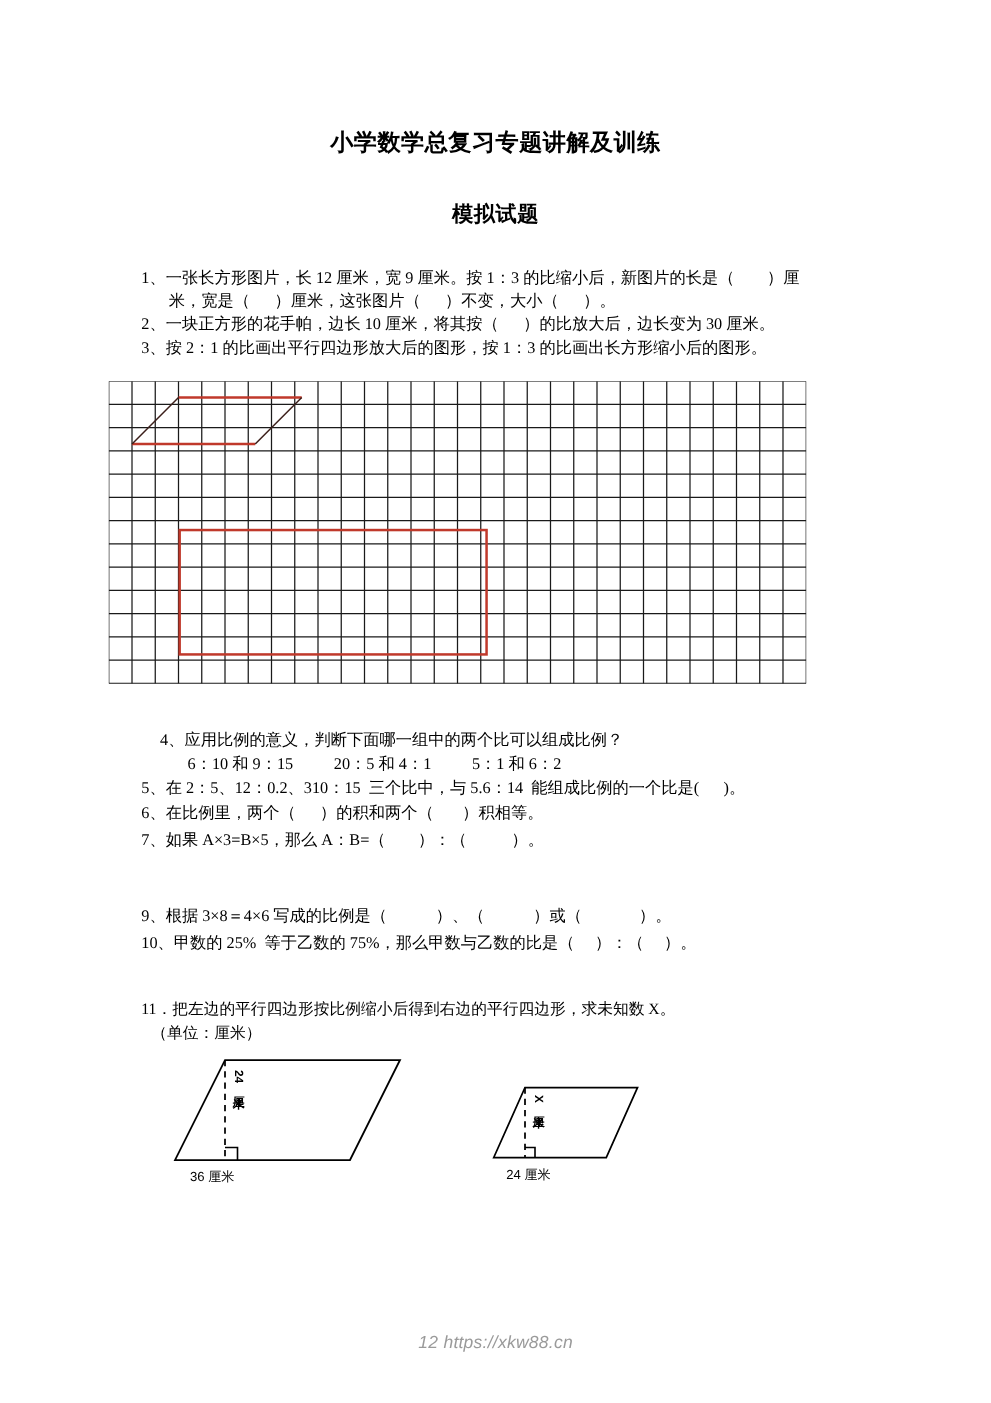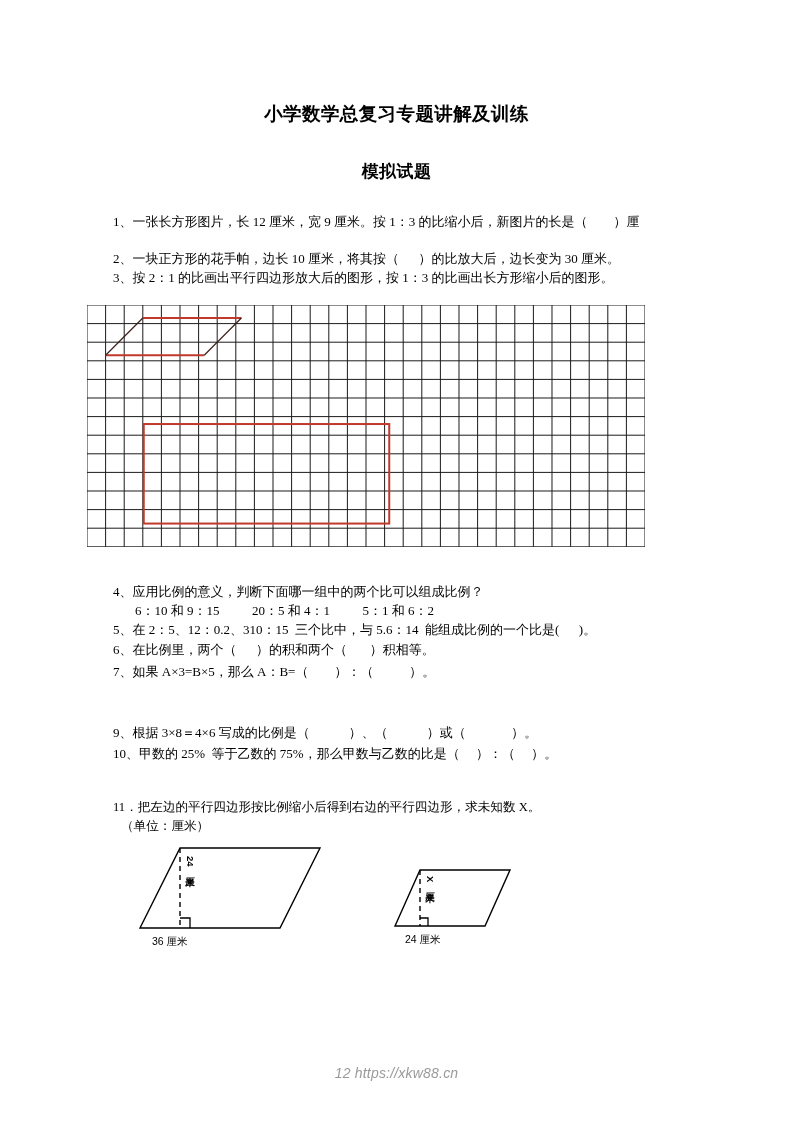--- a/index.html
+++ b/index.html
@@ -73,20 +73,21 @@
 </head>
 <body>
 
 <div class="page">
 
   <div class="doc-title">小学数学总复习专题讲解及训练</div>
   <div class="sub-title">模拟试题</div>
 
   <div class="qblock" style="top:213px;">
     <div class="q-line">1、一张长方形图片，长 12 厘米，宽 9 厘米。按 1：3 的比缩小后，新图片的长是（        ）厘</div>
+    <div class="q-line q-indent">米，宽是（      ）厘米，这张图片（      ）不变，大小（      ）。</div>
   </div>
   <div class="qblock" style="top:250px;">
     <div class="q-line">2、一块正方形的花手帕，边长 10 厘米，将其按（      ）的比放大后，边长变为 30 厘米。</div>
   </div>
   <div class="qblock" style="top:269px;">
     <div class="q-line">3、按 2：1 的比画出平行四边形放大后的图形，按 1：3 的比画出长方形缩小后的图形。</div>
   </div>
 
   <div class="grid-wrap">
     <svg class="grid-canvas" id="grid-svg" width="558" height="241.8" viewBox="0 0 558 241.8">
@@ -136,21 +137,21 @@
         <line x1="0" y1="223.20000000000002" x2="558" y2="223.20000000000002" stroke="#1a1a1a" stroke-width="1"></line>
         <line x1="0" y1="241.8" x2="558" y2="241.8" stroke="#1a1a1a" stroke-width="1"></line>
         <line x1="55.800000000000004" y1="13.02" x2="154.38" y2="13.02" stroke="#c0392b" stroke-width="2"></line>
         <line x1="18.6" y1="50.220000000000006" x2="117.18" y2="50.220000000000006" stroke="#c0392b" stroke-width="2"></line>
         <line x1="18.6" y1="50.220000000000006" x2="55.800000000000004" y2="13.02" stroke="#3b1f1a" stroke-width="1.2"></line>
         <line x1="117.18" y1="50.220000000000006" x2="154.38" y2="13.02" stroke="#3b1f1a" stroke-width="1.2"></line>
         <rect x="56.730000000000004" y="119.04000000000002" width="245.52" height="99.51" fill="none" stroke="#c0392b" stroke-width="2"></rect>
       </svg>
   </div>
 
-  <div class="qblock" style="top:583px;">
+  <div class="qblock" style="top:583px;margin-left:15px;">
     <div class="q-line">4、应用比例的意义，判断下面哪一组中的两个比可以组成比例？</div>
     <div class="q-line q-indent">6：10 和 9：15          20：5 和 4：1          5：1 和 6：2</div>
   </div>
   <div class="qblock" style="top:621px;">
     <div class="q-line">5、在 2：5、12：0.2、310：15  三个比中，与 5.6：14  能组成比例的一个比是(      )。</div>
   </div>
   <div class="qblock" style="top:641px;">
     <div class="q-line">6、在比例里，两个（      ）的积和两个（       ）积相等。</div>
   </div>
   <div class="qblock" style="top:663px;">

